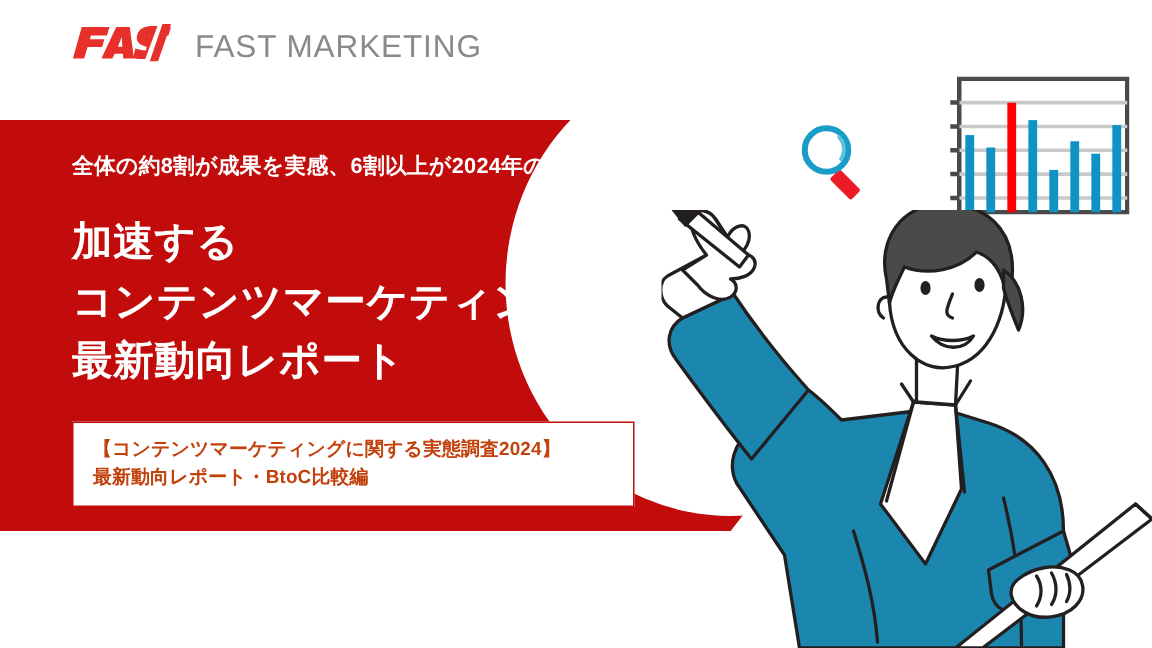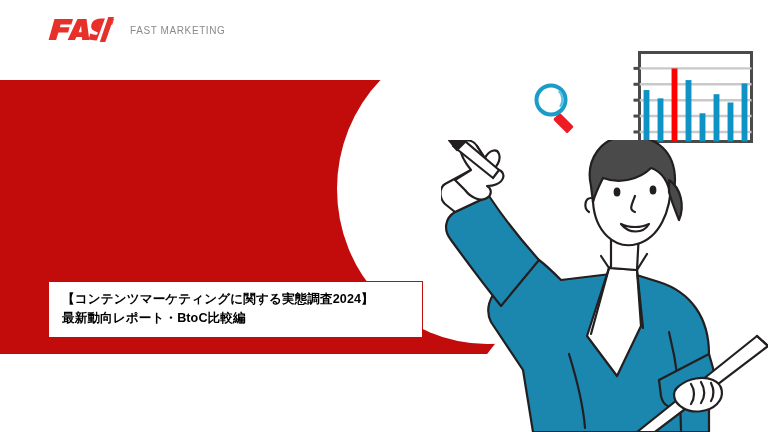--- a/index.html
+++ b/index.html
@@ -25,21 +25,21 @@
     top: 17px;
     display: flex;
     align-items: center;
     height: 28px;
   }
   .logo-mark {
     display: block;
   }
   .logo-word {
     margin-left: 16px;
-    font-size: 10px;
+    font-size: 21px;
     letter-spacing: 0.6px;
     color: #8a8a8a;
     font-weight: 400;
     white-space: nowrap;
     line-height: 1;
   }
 
   
   .red-panel {
     position: absolute;
@@ -96,21 +96,21 @@
     top: 281px;
     width: 375px;
     box-sizing: border-box;
     background: #ffffff;
     border: 1px solid #c20c0c;
     padding: 8px 12px 9px 13px;
     z-index: 7;
   }
   .tag-line {
     display: block;
-    color: #000000;
+    color: #c2410c;
     font-size: 12.6px;
     font-weight: 700;
     line-height: 1.52;
     letter-spacing: 0.1px;
     white-space: nowrap;
   }
 
   
   .chart-illu {
     position: absolute;
@@ -300,19 +300,27 @@
                  C 282 244, 284 256, 276 264
                  C 268 272, 252 274, 242 268
                  C 232 262, 230 252, 238 246 Z" fill="#ffffff" stroke="#231f20"></path>
         <path d="M250 244 C 254 250, 254 258, 250 264" stroke="#231f20" fill="none"></path>
         <path d="M260 242 C 264 249, 264 257, 260 263" stroke="#231f20" fill="none"></path>
         <path d="M270 243 C 273 249, 273 256, 270 261" stroke="#231f20" fill="none"></path>
       </g>
     </svg>
   </span>
 
+  <div class="text-block">
+    <div class="kicker">全体の約8割が成果を実感、6割以上が2024年の予算増額へ</div>
+    <div class="headline">
+      <span class="headline-line">加速する</span>
+      <span class="headline-line">コンテンツマーケティングの</span>
+      <span class="headline-line">最新動向レポート</span>
+    </div>
+  </div>
 
   <div class="tag-box">
     <span class="tag-line">【コンテンツマーケティングに関する実態調査2024】</span>
     <span class="tag-line">最新動向レポート・BtoC比較編</span>
   </div>
 
 </div>
 
 </body></html>

